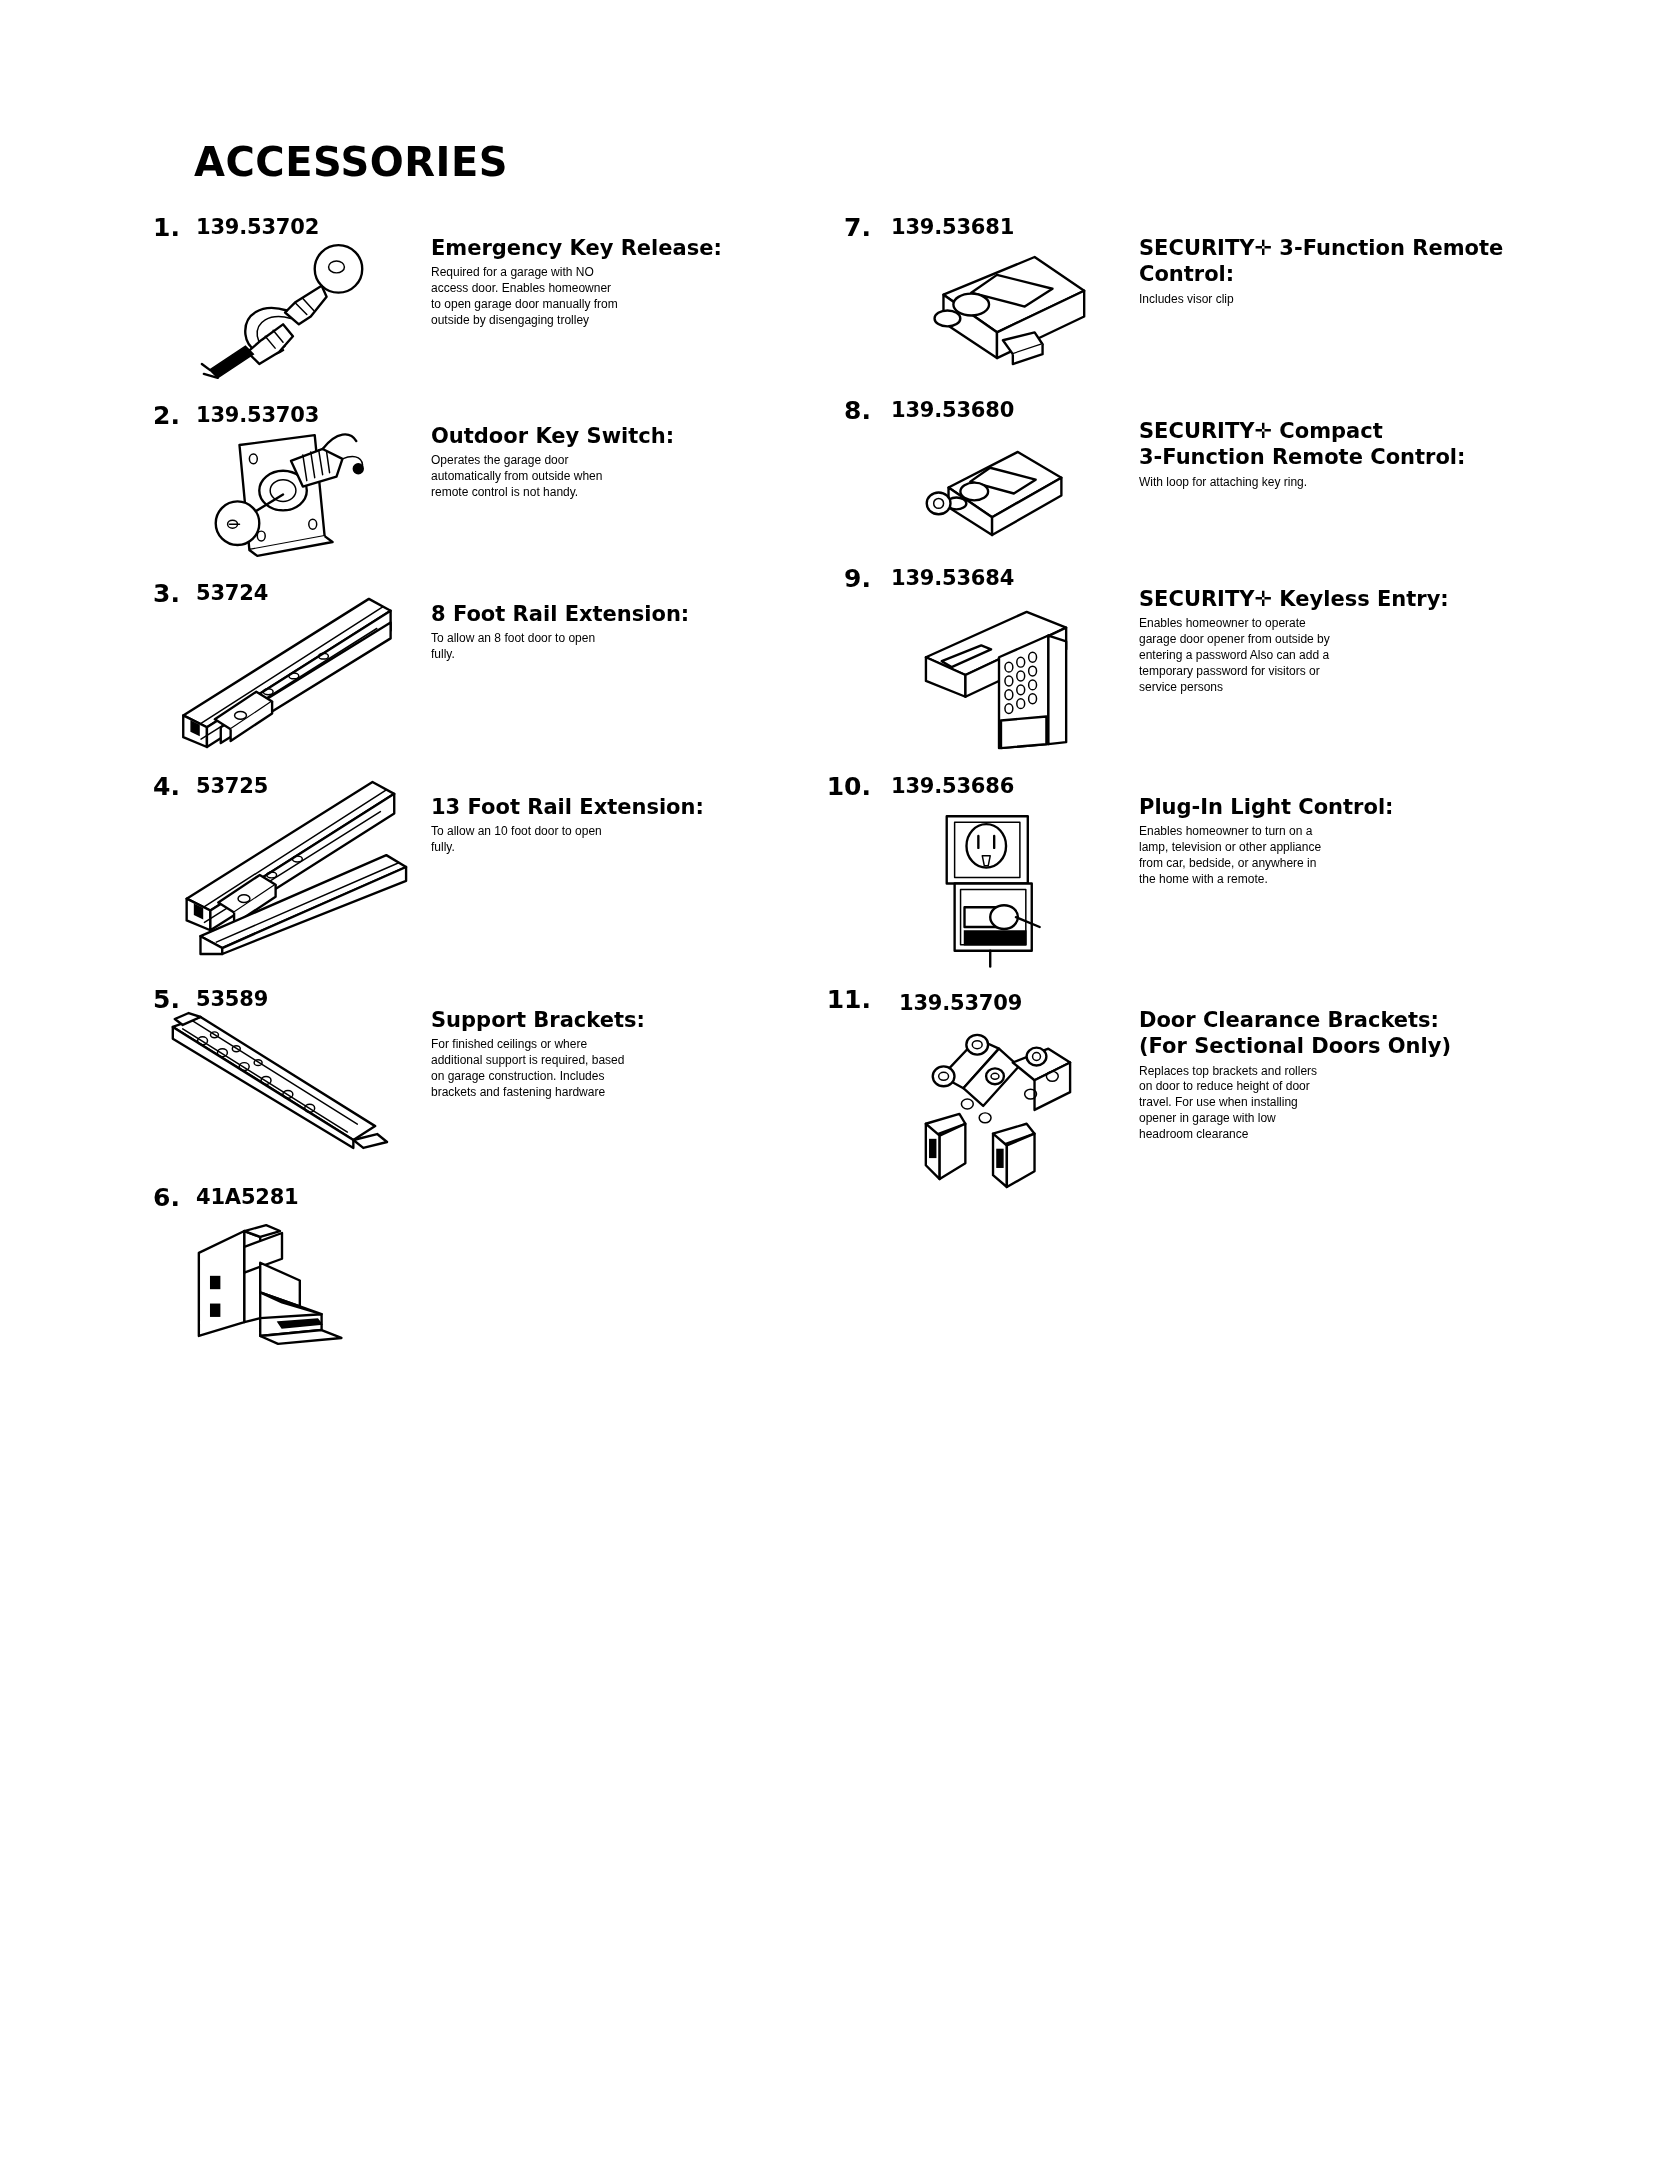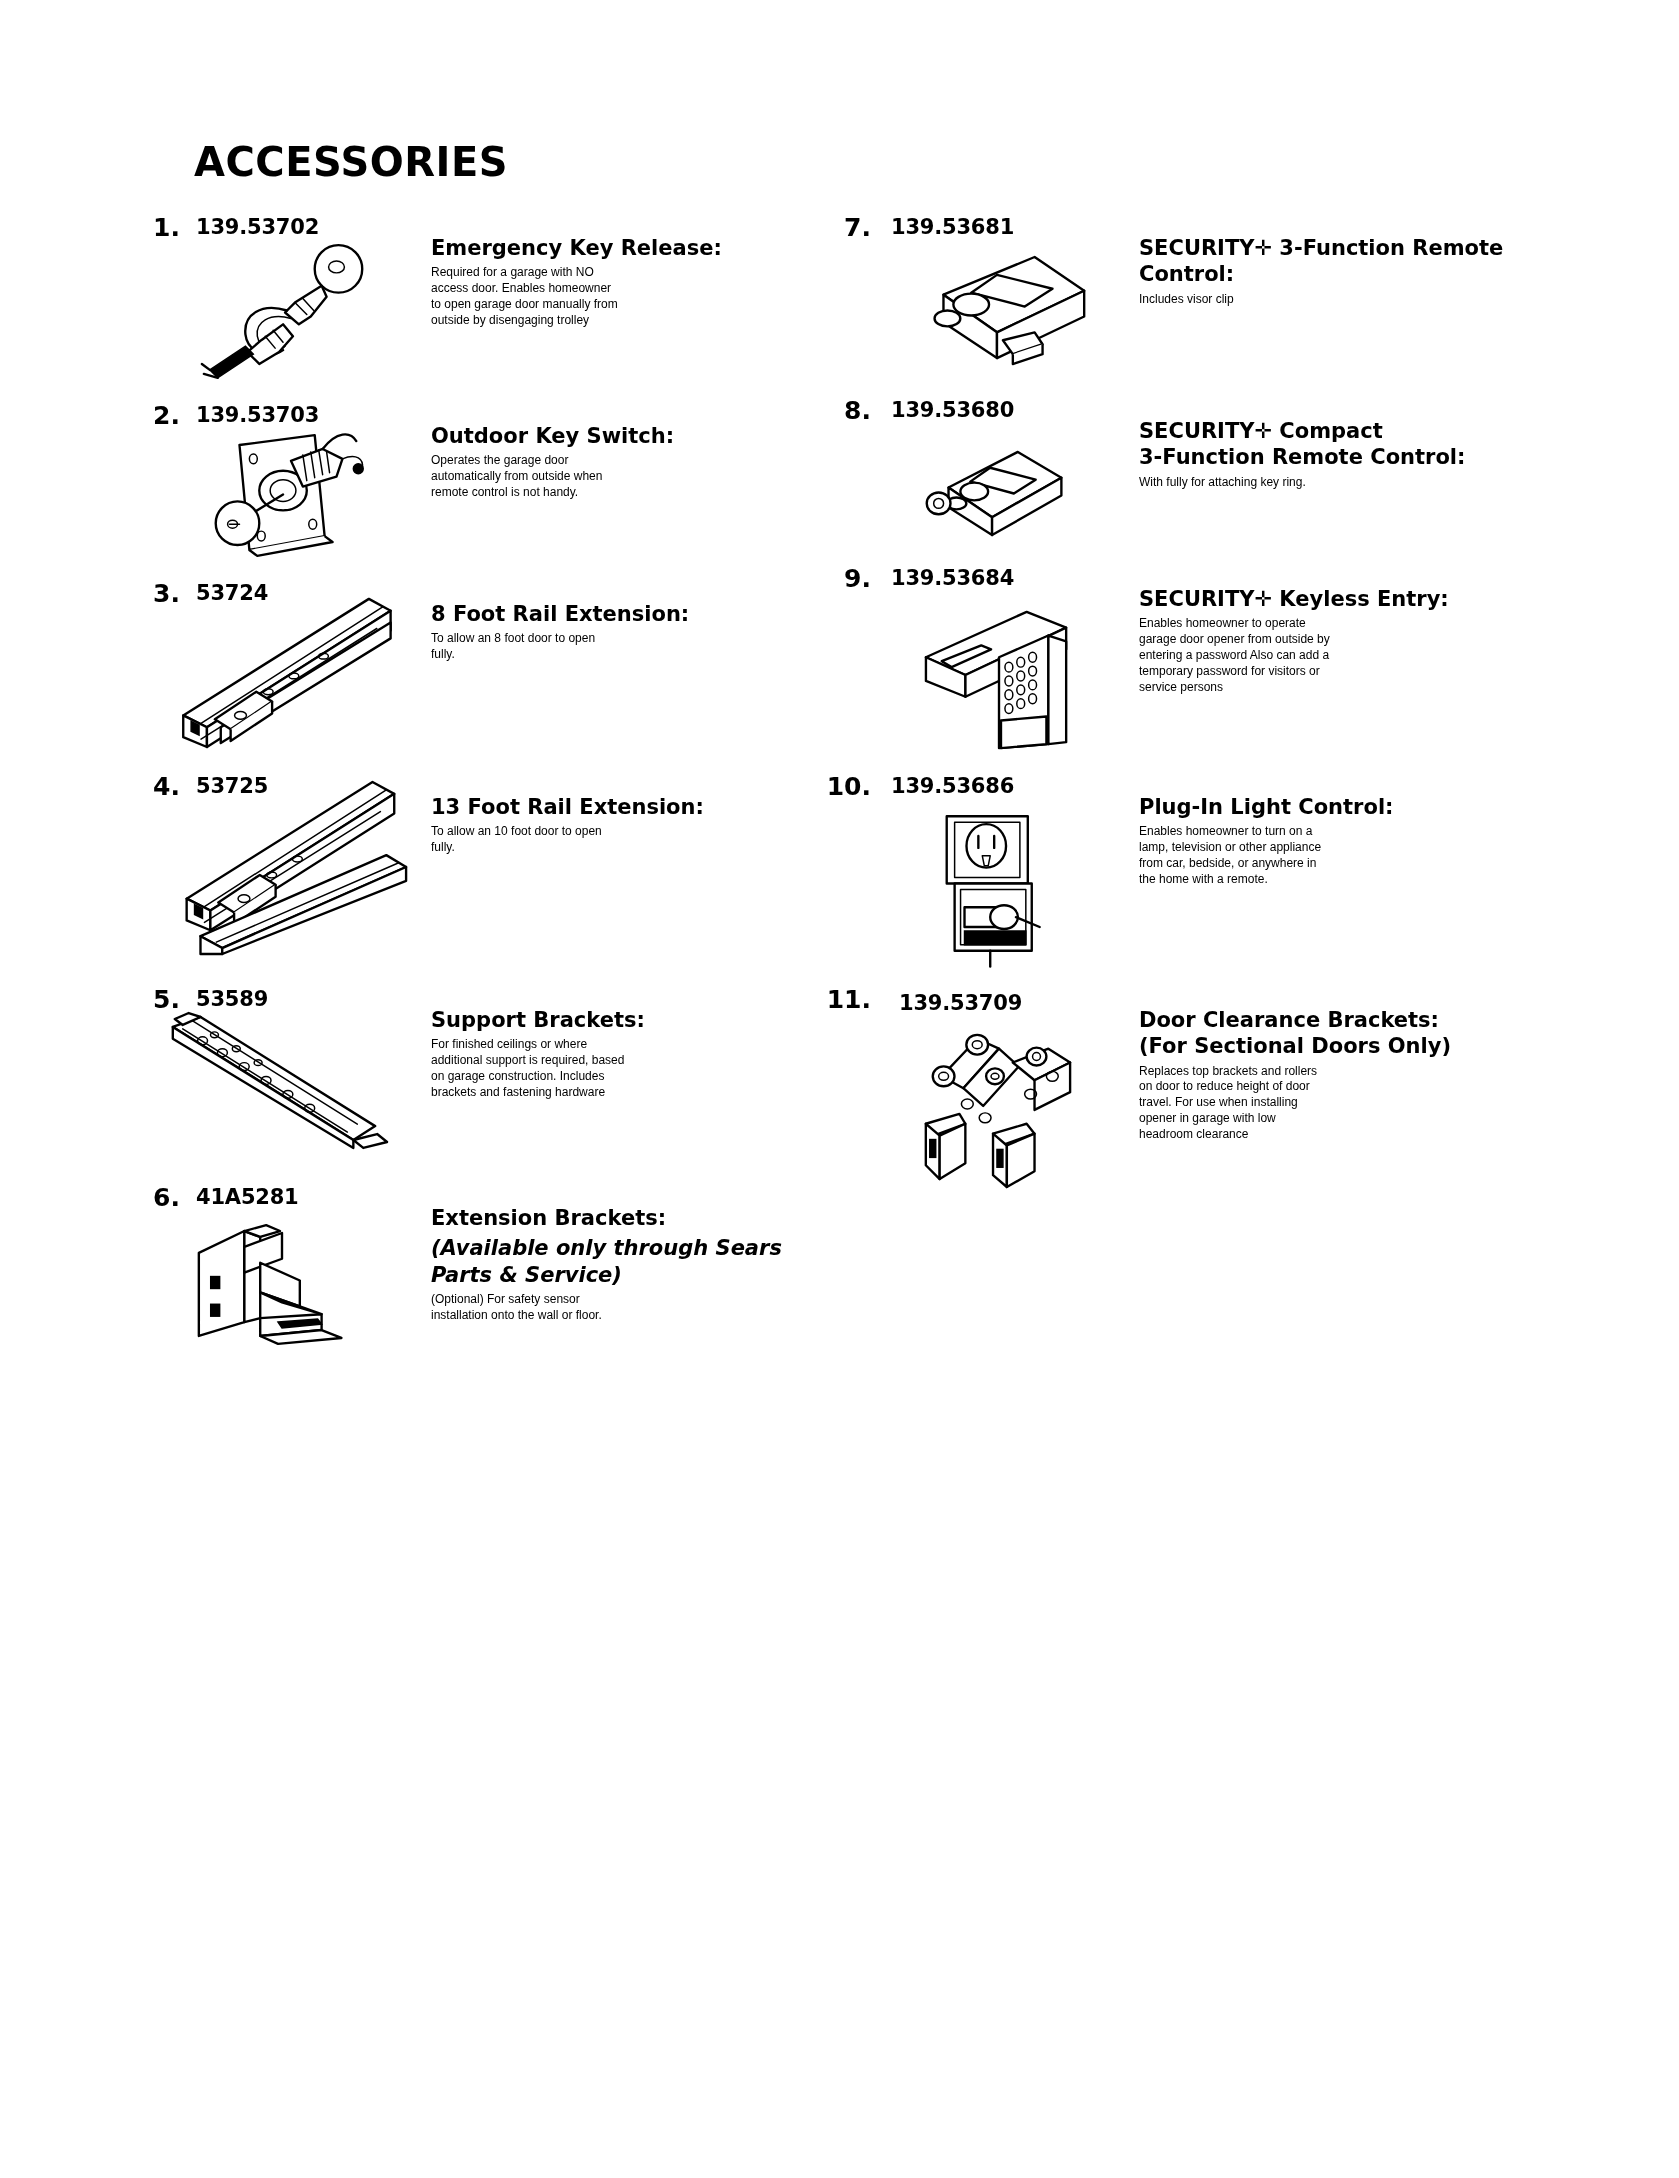--- a/index.html
+++ b/index.html
@@ -267,27 +267,20 @@
             <path d="M62 28 L100 14 L100 40 L62 54 Z" class="fillw"></path>
             <path d="M78 44 L118 62 L118 88 L78 74 Z" class="fillw"></path>
             <path d="M78 74 L118 88 L140 96 L100 84 Z" class="fillw"></path>
             <path d="M78 100 L140 96 L140 112 L78 118 Z" class="fillw"></path>
             <path d="M78 118 L140 112 L160 120 L96 126 Z" class="fillw"></path>
             <rect x="28" y="58" width="9" height="12" class="fillk"></rect>
             <rect x="28" y="86" width="9" height="12" class="fillk"></rect>
             <path d="M96 104 L136 101 L140 106 L100 110 Z" class="fillk"></path>
           </svg>
         </div>
-        <div class="desc" style="left:302px; top:-4px; width:386px">
-          <div class="desc-title">Extension Brackets:</div>
-          <div class="desc-sub">(Available only through Sears
-Parts &amp; Service)</div>
-          <div class="desc-body">(Optional) For safety sensor
-installation onto the wall or floor.</div>
-        </div>
       </div>
 
     </div>
 
     <div class="col col-right">
 
       <div class="item" style="height:183px">
         <div class="num" style="width:59px"><span>7</span><span class="dot">.</span></div>
         <div class="partno" style="left:79px">139.53681</div>
         <div class="art" style="left:74px; top:36px">
@@ -320,21 +313,21 @@
             <path d="M90 34 L136 46 L114 60 L70 48 Z" class="fillw"></path>
             <ellipse cx="74" cy="58" rx="14" ry="9" class="fillw"></ellipse>
             <ellipse cx="56" cy="70" rx="10" ry="6" class="fillw"></ellipse>
             <ellipse cx="38" cy="70" rx="12" ry="11" class="fillw"></ellipse>
             <ellipse cx="38" cy="70" rx="5" ry="5" class="ln-thin"></ellipse>
           </svg>
         </div>
         <div class="desc" style="left:327px; top:-4px; width:416px">
           <div class="desc-title" style="white-space:pre-line">SECURITY✛ Compact
 3-Function Remote Control:</div>
-          <div class="desc-body">With fully for attaching key ring.</div>
+          <div class="desc-body">With loop for attaching key ring.</div>
         </div>
       </div>
 
       <div class="item" style="height:208px">
         <div class="num" style="width:59px"><span>9</span><span class="dot">.</span></div>
         <div class="partno" style="left:79px">139.53684</div>
         <div class="art" style="left:84px; top:34px">
           <svg width="208" height="158" viewBox="0 0 210 160">
             <path d="M30 60 L132 14 L172 30 L70 78 Z" class="fillw"></path>
             <path d="M30 60 L30 84 L70 100 L70 78 Z" class="fillw"></path>

